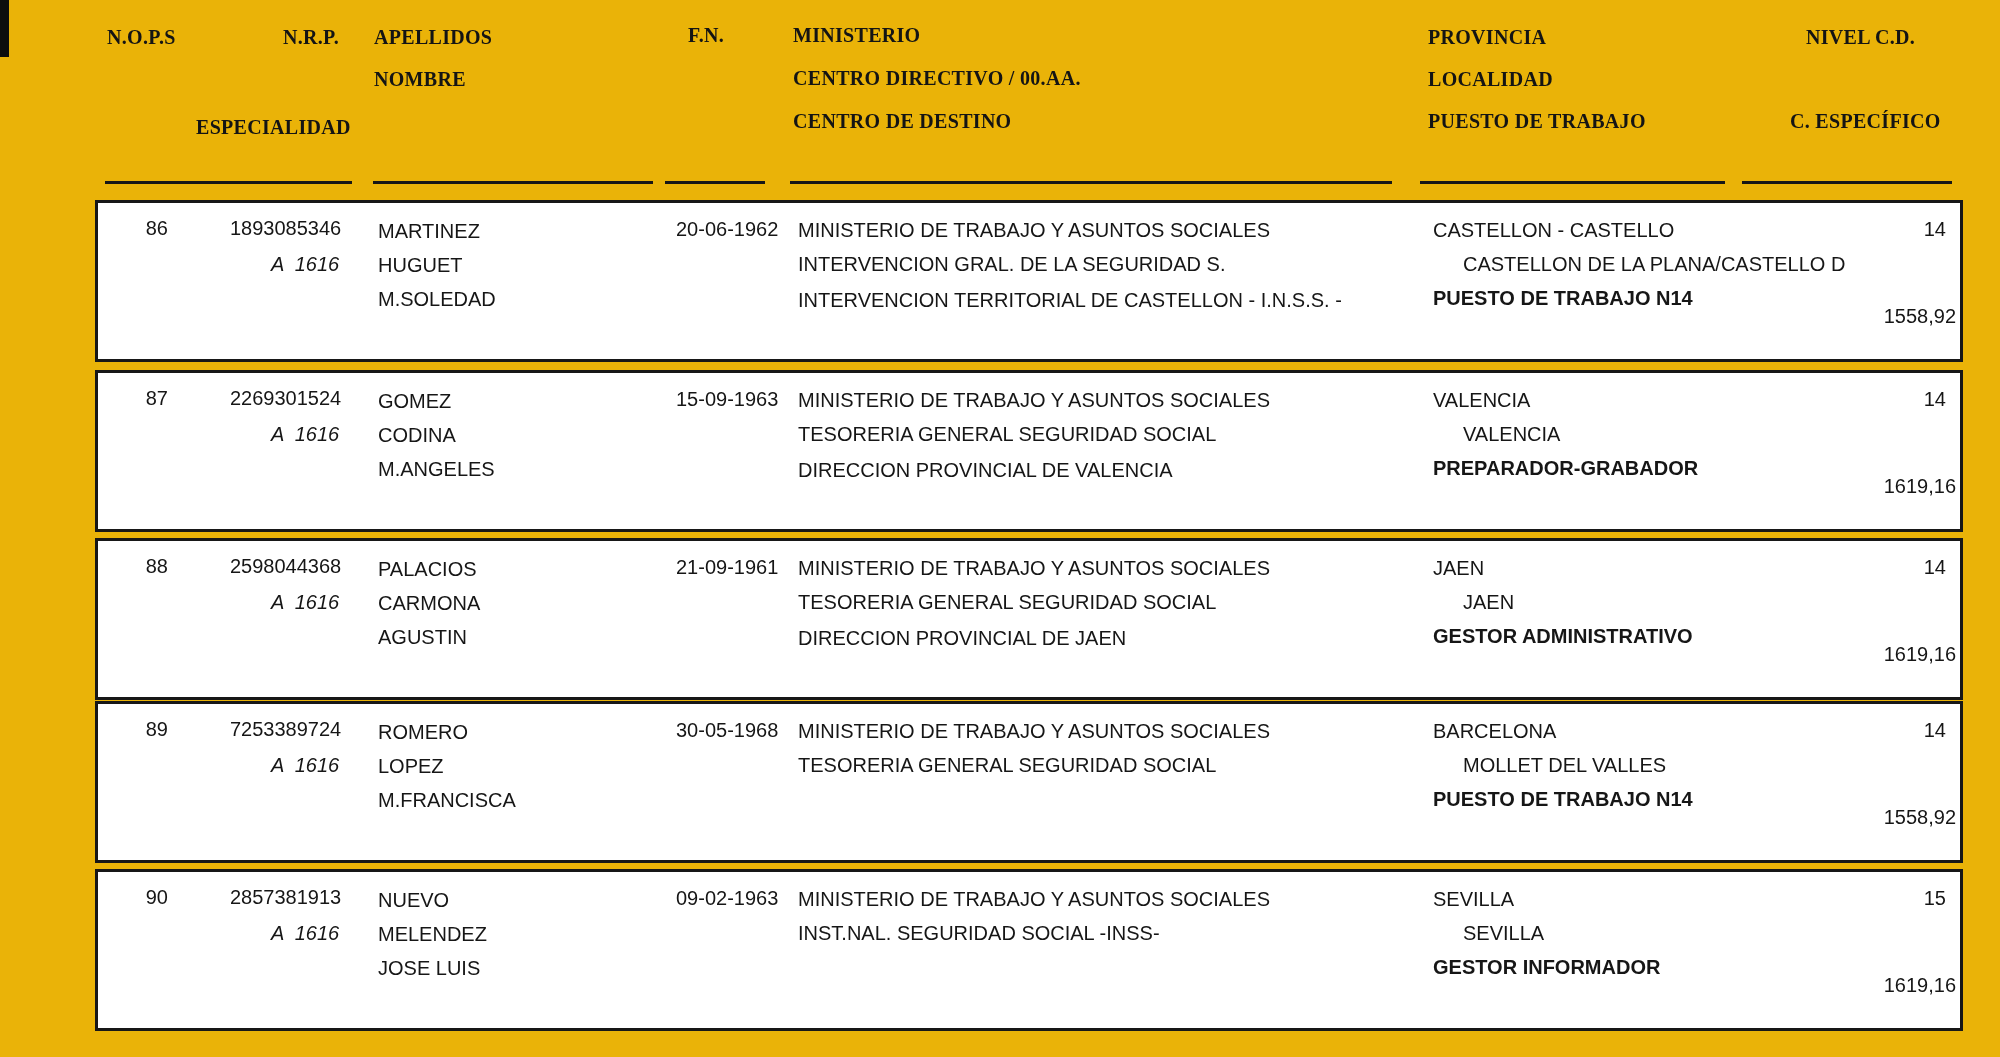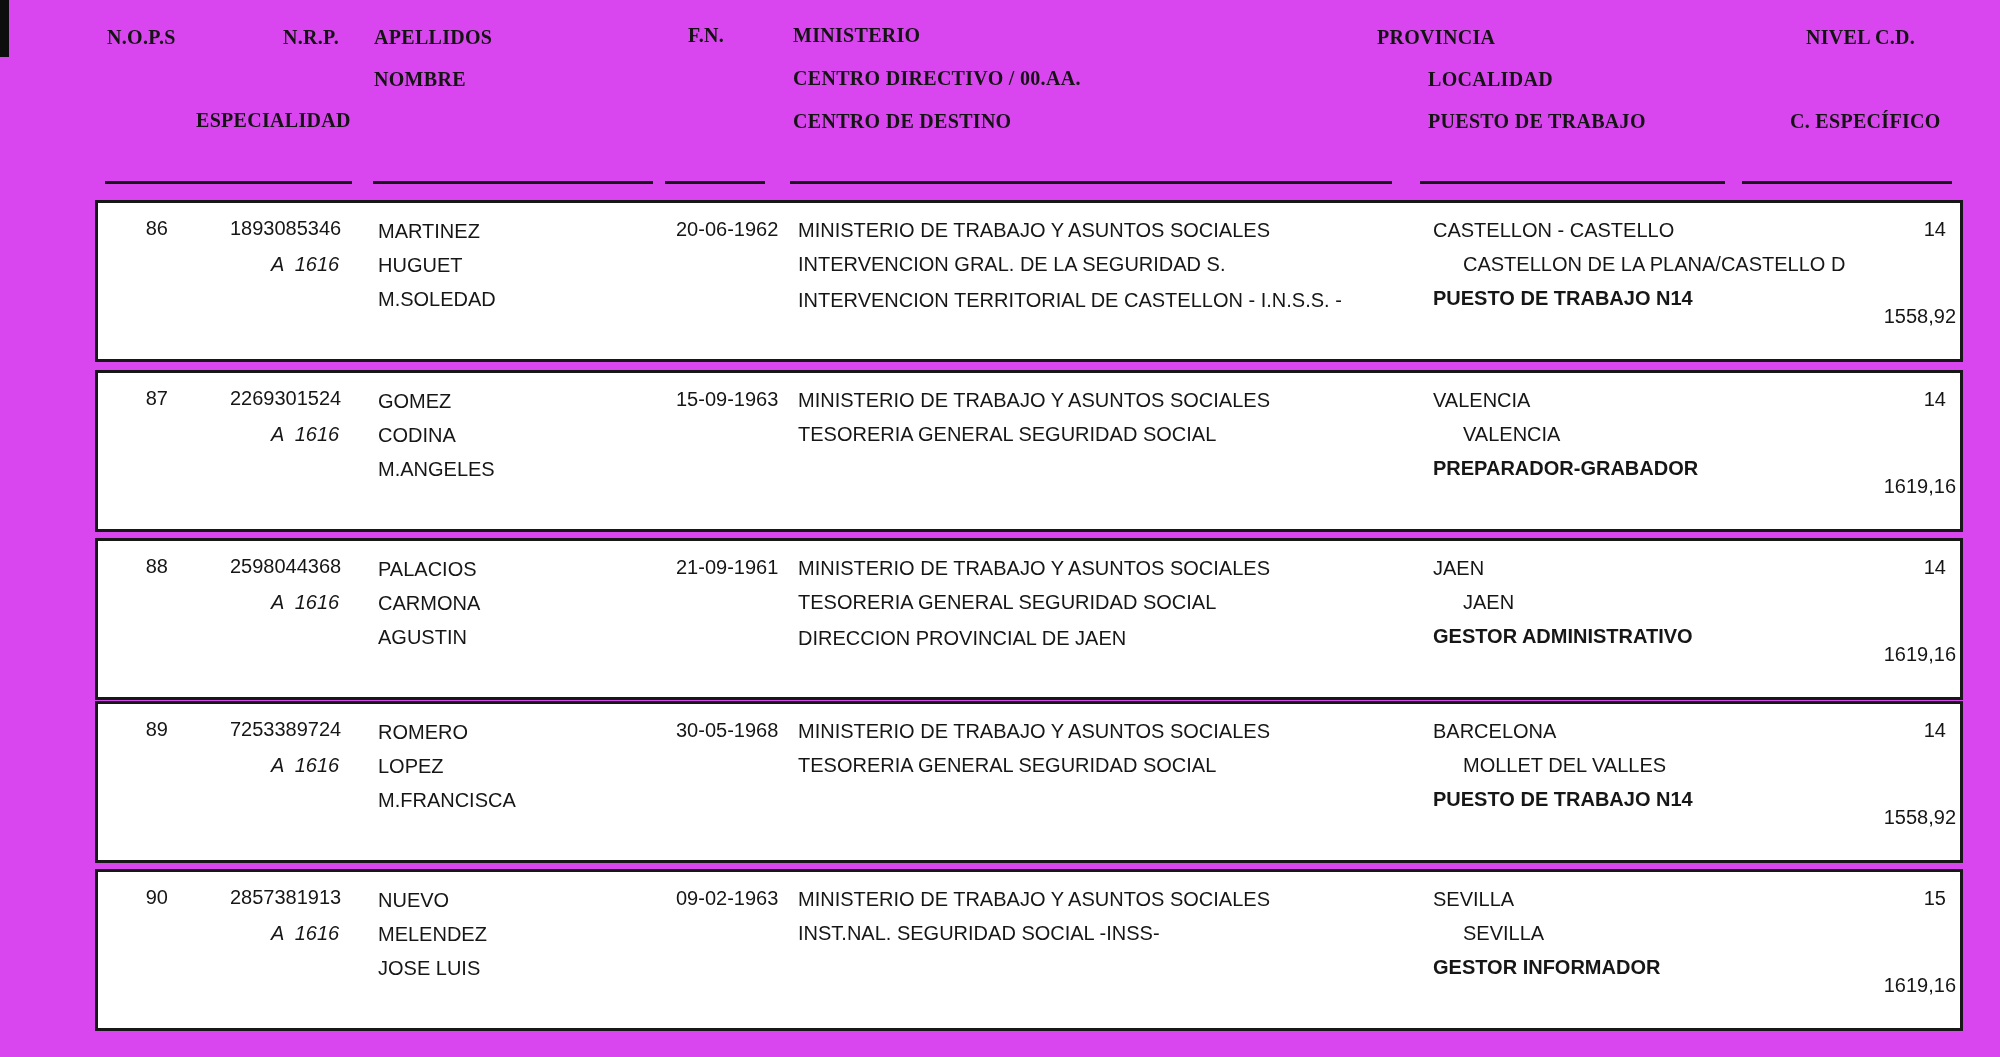--- a/index.html
+++ b/index.html
@@ -1,47 +1,47 @@
 <!DOCTYPE html>
 <html><head>
 <meta charset="utf-8">
 <style>
   * { margin:0; padding:0; box-sizing:border-box; }
   html, body { background:#ffffff; }
   .page {
     position:relative;
     width:2000px;
     height:1057px;
-    background:#d946ef;
+    background:#eab308;
     color:#141414;
     font-family:"Liberation Sans","DejaVu Sans",sans-serif;
     overflow:hidden;
   }
   
   .corner-mark { position:absolute; left:0; top:0; width:9px; height:57px; background:#0d0d0d; }
 
   
   .hl {
     position:absolute;
     font-family:"Liberation Serif","DejaVu Serif",serif;
     font-weight:bold;
     font-size:20px;
     letter-spacing:0.3px;
     white-space:pre;
   }
   .hl-nops        { left:107px;  top:26px; }
   .hl-nrp         { left:283px;  top:26px; }
-  .hl-esp         { left:196px;  top:109px; }
+  .hl-esp         { left:196px;  top:116px; }
   .hl-apellidos   { left:374px;  top:26px; }
   .hl-nombre      { left:374px;  top:68px; }
   .hl-fn          { left:688px;  top:24px; }
   .hl-ministerio  { left:793px;  top:24px; }
   .hl-cdirectivo  { left:793px;  top:67px; }
   .hl-cdestino    { left:793px;  top:110px; }
-  .hl-provincia   { left:1377px; top:26px; }
+  .hl-provincia   { left:1428px; top:26px; }
   .hl-localidad   { left:1428px; top:68px; }
   .hl-puesto      { left:1428px; top:110px; }
   .hl-nivel       { left:1806px; top:26px; }
   .hl-cespecifico { left:1790px; top:110px; }
 
   
   .rule { position:absolute; top:181px; height:3px; background:#171717; }
   .rule-1 { left:105px;  width:247px; }
   .rule-2 { left:373px;  width:280px; }
   .rule-3 { left:665px;  width:100px; }
@@ -132,20 +132,21 @@
   <div class="record">
     <div class="f f-nops">87</div>
     <div class="f f-nrp">2269301524</div>
     <div class="f f-esp">A  1616</div>
     <div class="f f-ape1">GOMEZ</div>
     <div class="f f-ape2">CODINA</div>
     <div class="f f-nom">M.ANGELES</div>
     <div class="f f-fn">15-09-1963</div>
     <div class="f f-min1">MINISTERIO DE TRABAJO Y ASUNTOS SOCIALES</div>
     <div class="f f-min2">TESORERIA GENERAL SEGURIDAD SOCIAL</div>
+    <div class="f f-min3">DIRECCION PROVINCIAL DE VALENCIA</div>
     <div class="f f-prov1">VALENCIA</div>
     <div class="f f-prov2">VALENCIA</div>
     <div class="f f-prov3">PREPARADOR-GRABADOR</div>
     <div class="f f-niv">14</div>
     <div class="f f-ces">1619,16</div>
   </div>
 
   <div class="record">
     <div class="f f-nops">88</div>
     <div class="f f-nrp">2598044368</div>

